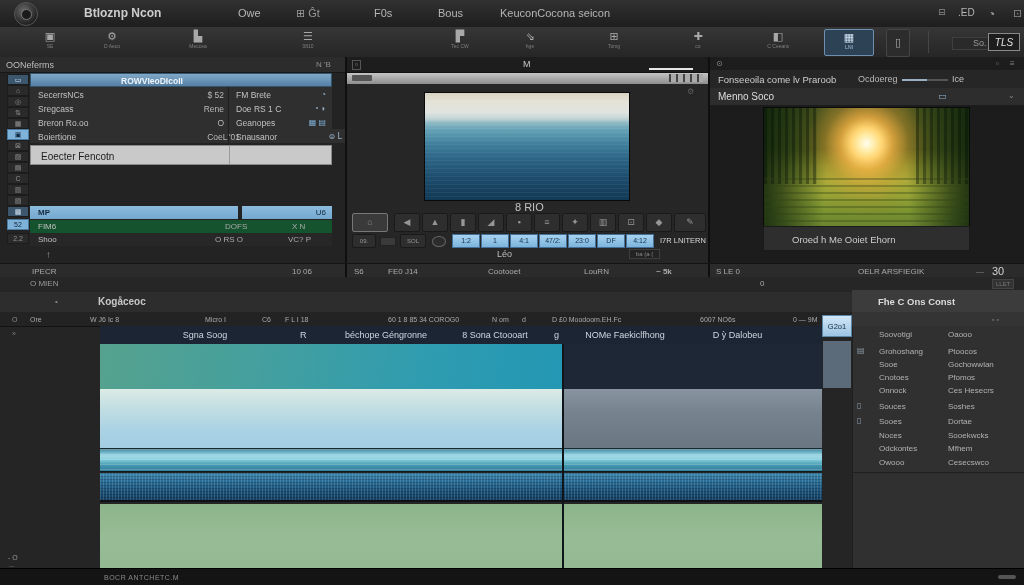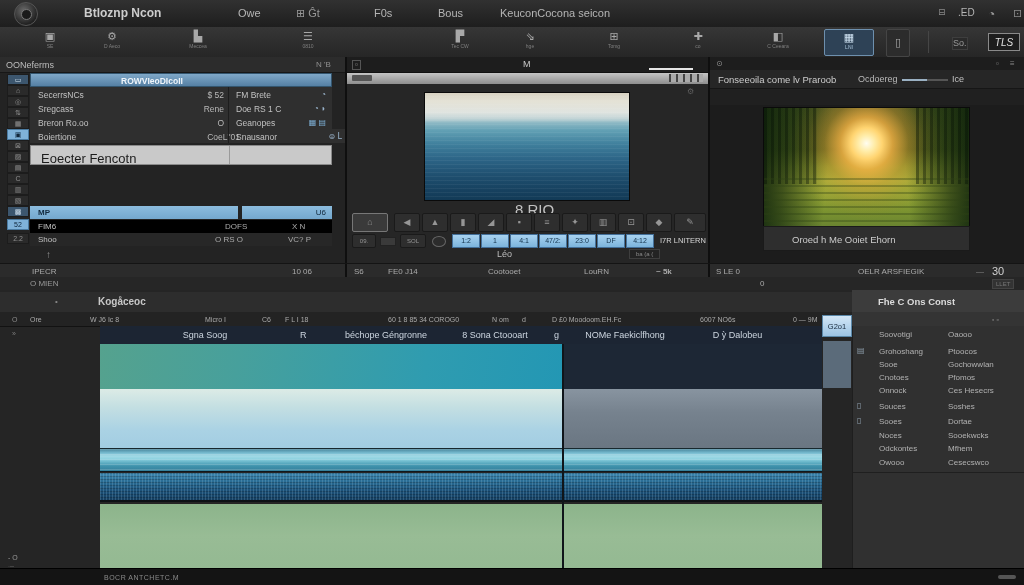--- a/index.html
+++ b/index.html
@@ -125,21 +125,21 @@
         <span class="l">C Ceeara</span>
       </div>
     <div class="tb hl" style="left:824px;width:48px;">
         <span class="g">▦</span>
         <span class="l" style="color:#aac4da;">LNI</span>
       </div>
     <div class="tb" style="left:886px;width:22px;height:26px;background:#2c2c2c;border:1px solid #454545;">
         <span class="g" style="line-height:24px;">▯</span>
       </div>
     <div class="abs" style="left:928px;top:4px;width:1px;height:22px;background:#464646;"></div>
-    <span class="t" style="left:952px;top:10px;font-size:9px;color:#9a9a9a;border:1px solid #3e3e3e;padding:1px 0;background:#2a2a2a;">So.</span>
+    <span class="t" style="left:952px;top:10px;font-size:9px;color:#9a9a9a;border:1px solid #3e3e3e;padding:1px 20px;background:#2a2a2a;">So.</span>
     <button class="abs" style="left:988px;top:6px;width:32px;height:18px;background:#1d1d1d;border:1px solid #8a8a8a;color:#e0e0e0;font-size:10px;font-style:italic;padding:0;">TLS</button>
   </div>
 
   <div id="leftpanel" class="abs" style="left:0;top:57px;width:345px;height:206px;background:#232323;">
     <div class="abs ph" style="left:0;top:0;width:345px;height:15px;">
       <span class="t" style="left:6px;top:4px;font-size:9px;color:#bdbdbd;">OONeferms</span>
       <span class="t" style="left:316px;top:4px;color:#8f8f8f;">N 'B</span>
     </div>
 
     <div class="rail-ic sel" style="top:17px;">▭</div>
@@ -183,31 +183,31 @@
         <span class="ic" style="color:#7fb2d9;">▦ ▤</span>
     </div>
     <div class="trow" style="top:72px;padding-left:16px;">
       <span class="nm">Boiertione</span>
         <span class="vl">CoeL"01</span>
         <span class="cd"></span>
         <span class="n2">Snausanor</span>
         <span class="ic">⊜ Ⅼ</span>
     </div>
     <div class="abs" style="left:30px;top:88px;width:302px;height:20px;background:#c9c9c9;border:1px solid #8a8a8a;box-sizing:border-box;">
-      <span class="t" style="left:10px;top:6px;font-size:13px;color:#1c1c1c;">Eoecter Fencotn</span>
+      <span class="t" style="left:10px;top:6px;font-size:10px;color:#1c1c1c;">Eoecter Fencotn</span>
       <span class="abs" style="left:198px;top:0;width:1px;height:18px;background:#9a9a9a;"></span>
     </div>
 
     <div class="abs" style="left:30px;top:149px;width:208px;height:13px;background:linear-gradient(#8cbcde,#74a8ce);">
       <span class="t" style="left:8px;top:3px;color:#11283c;font-weight:bold;">MP</span>
     </div>
     <div class="abs" style="left:242px;top:149px;width:90px;height:13px;background:linear-gradient(#8cbcde,#74a8ce);">
       <span class="t" style="right:6px;top:3px;color:#11283c;">U6</span>
     </div>
-    <div class="abs" style="left:30px;top:163px;width:302px;height:13px;background:#000000;border-bottom:1px solid #1c1c1c;">
+    <div class="abs" style="left:30px;top:163px;width:302px;height:13px;background:#14532d;border-bottom:1px solid #1c1c1c;">
       <span class="t" style="left:8px;top:3px;color:#c0c0c0;">FIM6</span>
       <span class="t" style="left:195px;top:3px;">DOFS</span>
       <span class="t" style="left:262px;top:3px;">X N</span>
     </div>
     <div class="abs" style="left:30px;top:176px;width:302px;height:13px;background:#272727;">
       <span class="t" style="left:8px;top:3px;color:#c0c0c0;">Shoo</span>
       <span class="t" style="left:185px;top:3px;">O RS O</span>
       <span class="t" style="left:258px;top:3px;">VC? P</span>
     </div>
     <span class="t" style="left:46px;top:193px;font-size:10px;color:#9a9a9a;">↑</span>
@@ -222,21 +222,21 @@
       <span class="abs" style="left:302px;top:11px;width:44px;height:2px;background:#e6e6e6;"></span>
     </div>
     <div class="abs" style="left:0;top:16px;width:361px;height:11px;background:linear-gradient(#c4c4c4,#8e8e8e);border-bottom:1px solid #222;">
       <span class="abs" style="left:5px;top:2px;width:20px;height:6px;background:#555;border-radius:1px;"></span>
       <span class="abs" style="left:322px;top:1px;width:34px;height:8px;background:repeating-linear-gradient(90deg,#444 0 2px,#aaa 2px 7px);"></span>
     </div>
     <div class="abs" style="left:0;top:27px;width:361px;height:124px;background:#262626;">
       <div class="abs ocean" style="left:77px;top:8px;width:204px;height:107px;border:1px solid #0a0a0a;"></div>
       <span class="t" style="left:340px;top:4px;color:#5f5f5f;">⚙</span>
     </div>
-    <span class="t" style="left:168px;top:145px;font-size:15px;color:#c2c2c2;">8 RIO</span>
+    <span class="t" style="left:168px;top:145px;font-size:11px;color:#c2c2c2;">8 RIO</span>
 
     <div class="abs" style="left:5px;top:156px;width:352px;height:19px;">
       <span class="pb" style="left:0;width:34px;border-color:#777;background:#3a3a3a;">⌂</span>
       <span class="pb" style="left:42px;">◀</span>
       <span class="pb" style="left:70px;">▲</span>
       <span class="pb" style="left:98px;">▮</span>
       <span class="pb" style="left:126px;">◢</span>
       <span class="pb" style="left:154px;">▪</span>
       <span class="pb" style="left:182px;">≡</span>
       <span class="pb" style="left:210px;">✦</span>
@@ -268,20 +268,25 @@
     <div class="abs" style="left:0;top:0;width:314px;height:13px;background:#1d1d1d;border-bottom:1px solid #101010;">
       <span class="t" style="left:6px;top:3px;color:#8a8a8a;">⊙</span>
       <span class="t" style="left:286px;top:3px;color:#8a8a8a;">▫</span>
       <span class="t" style="left:300px;top:3px;color:#8a8a8a;">≡</span>
     </div>
     <div class="abs" style="left:0;top:13px;width:314px;height:18px;background:#262626;border-bottom:1px solid #161616;">
       <span class="t" style="left:8px;top:5px;font-size:9.5px;color:#cccccc;">Fonseeoila come lv Praroob</span>
       <span class="t" style="left:148px;top:5px;font-size:9px;color:#b8b8b8;">Ocdoereg</span>
       <span class="abs" style="left:192px;top:9px;width:46px;height:2px;background:linear-gradient(90deg,#9ab0c2 55%,#555 55%);"></span>
       <span class="t" style="left:242px;top:5px;font-size:9px;color:#c2c2c2;">Ice</span>
+    </div>
+    <div class="abs" style="left:0;top:31px;width:314px;height:17px;background:#2d2d2d;border-bottom:1px solid #181818;">
+      <span class="t" style="left:8px;top:4px;font-size:10px;color:#dedede;">Menno Soco</span>
+      <span class="t" style="left:228px;top:4px;font-size:9px;color:#8fb2d0;">▭</span>
+      <span class="t" style="left:298px;top:4px;color:#8a8a8a;">⌄</span>
     </div>
     <div class="abs" style="left:0;top:48px;width:314px;height:158px;background:#1c1c1c;">
       <div class="abs forest" style="left:53px;top:2px;width:205px;height:118px;border:1px solid #0a0a0a;">
         <div class="treeL"></div>
         <div class="treeR"></div>
         <div class="rows"></div>
       </div>
       <div class="abs" style="left:53px;top:121px;width:207px;height:25px;background:#2e2e2e;border:1px solid #1a1a1a;box-sizing:border-box;">
         <span class="t" style="left:28px;top:8px;font-size:9.5px;color:#cccccc;">Oroed h Me Ooiet Ehorn</span>
       </div>

